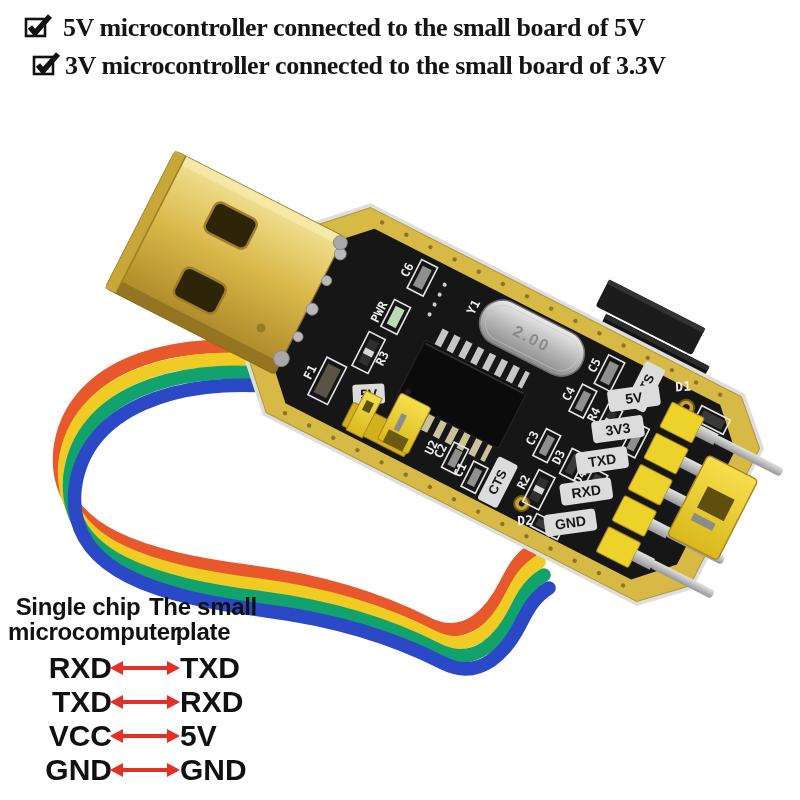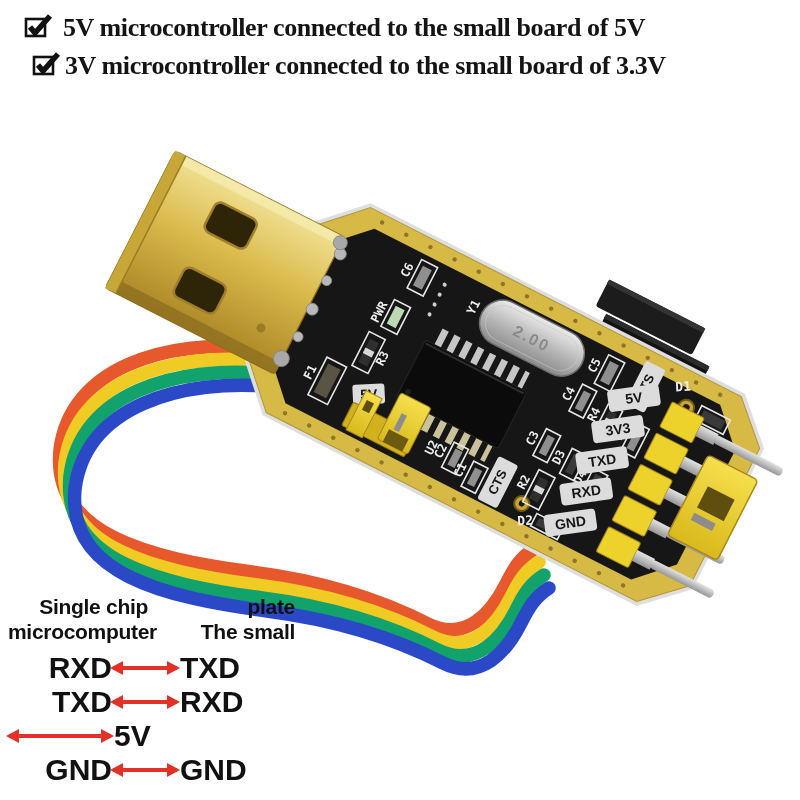--- a/index.html
+++ b/index.html
@@ -10,22 +10,22 @@
   .checklist{position:absolute;left:24px;top:13px;}
   .check-line{display:flex;gap:9px;height:38px;
               font-family:"Liberation Serif",serif;font-weight:700;font-size:26px;
               color:#141414;letter-spacing:-0.4px;white-space:nowrap;}
   .check-line.tight{gap:3px;margin-left:8px;}
   .checkbox{width:30px;height:27px;flex:0 0 30px;}
   .checkbox svg{display:block;}
 
   
   .conn-table{position:absolute;left:8px;top:594px;width:300px;color:#111;}
-  .conn-head{display:grid;grid-template-columns:140px 110px;text-align:right;
-             font-size:21px;font-weight:700;line-height:25px;letter-spacing:-0.3px;gap:37px;}
+  .conn-head{display:grid;grid-template-columns:140px 110px;text-align:center;
+             font-size:24px;font-weight:700;line-height:25px;letter-spacing:-0.3px;}
   .conn-rows{margin-top:7px;}
   .conn-row{display:grid;grid-template-columns:104px 66px 1fr;align-items:center;
             height:34px;font-size:30px;font-weight:700;}
   .cell-left{text-align:right;}
   .cell-right{padding-left:2px;}
   .arrow{position:relative;height:3.5px;background:#e43128;margin:0 1px;}
   .arrow::before{content:"";position:absolute;left:-3px;top:-5.2px;
                  border-top:7px solid transparent;border-bottom:7px solid transparent;
                  border-right:13px solid #e43128;}
   .arrow::after{content:"";position:absolute;right:-3px;top:-5.2px;
@@ -282,36 +282,37 @@
     </g>
   </svg>
 
   <div class="conn-table">
     <div class="conn-head">
       <div>
         <div>Single chip</div>
         <div>microcomputer</div>
       </div>
       <div>
+        <div>The small</div>
         <div>plate</div>
-        <div>The small</div>
       </div>
     </div>
     <div class="conn-rows">
       <div class="conn-row">
         <span class="cell-left">RXD</span>
         <span class="arrow"></span>
         <span class="cell-right">TXD</span>
       </div>
       <div class="conn-row">
         <span class="cell-left">TXD</span>
         <span class="arrow"></span>
         <span class="cell-right">RXD</span>
       </div>
       <div class="conn-row">
+        <span class="cell-left">VCC</span>
         <span class="arrow"></span>
         <span class="cell-right">5V</span>
       </div>
       <div class="conn-row">
         <span class="cell-left">GND</span>
         <span class="arrow"></span>
         <span class="cell-right">GND</span>
       </div>
     </div>
   </div>

